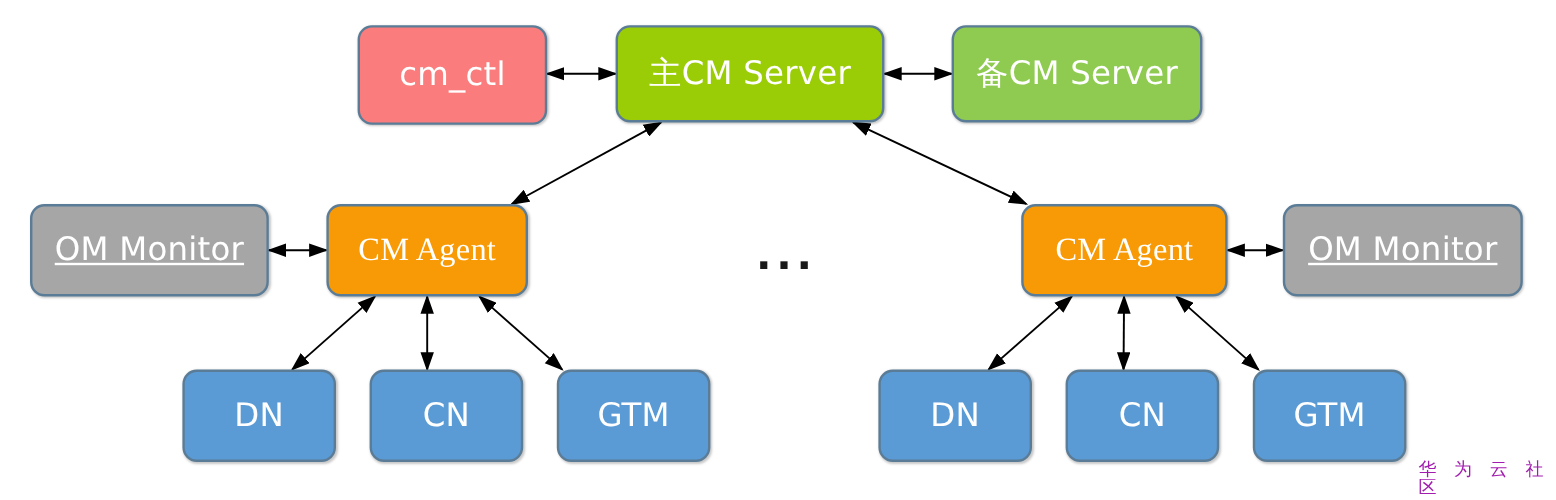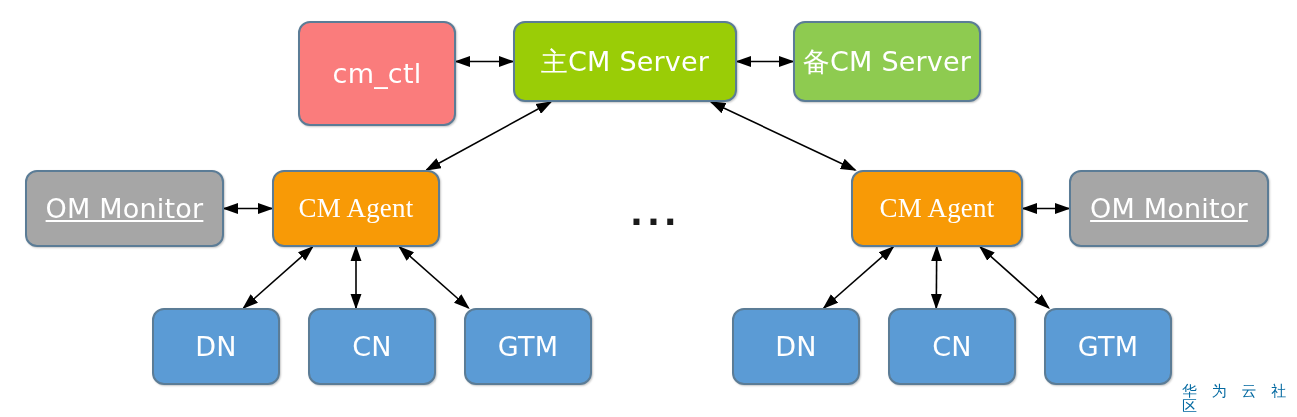--- a/index.html
+++ b/index.html
@@ -38,21 +38,21 @@
     position:absolute;
     color:#1a1a1a;
     font-size:34px;
     font-weight:700;
     line-height:1;
     letter-spacing:4px;
     user-select:none;
   }
   .watermark{
     position:absolute;
-    color:#0369a1;
+    color:#a21caf;
     font-size:15px;
     letter-spacing:5px;
     line-height:1;
     user-select:none;
   }
 </style>
 </head>
 <body>
 
 <div id="stage">
@@ -72,27 +72,27 @@
       <line x1="224" y1="208.5" x2="272" y2="208.5" stroke="#000000" stroke-width="1.6" marker-end="url(#arrowEnd)" marker-start="url(#arrowStart)"></line>
       <line x1="1023" y1="208.5" x2="1069" y2="208.5" stroke="#000000" stroke-width="1.6" marker-end="url(#arrowEnd)" marker-start="url(#arrowStart)"></line>
       <line x1="312.4782608695652" y1="247" x2="243.52173913043478" y2="308" stroke="#000000" stroke-width="1.6" marker-end="url(#arrowEnd)" marker-start="url(#arrowStart)"></line>
       <line x1="356" y1="247" x2="356" y2="308" stroke="#000000" stroke-width="1.6" marker-end="url(#arrowEnd)" marker-start="url(#arrowStart)"></line>
       <line x1="399.5217391304348" y1="247" x2="468.4782608695652" y2="308" stroke="#000000" stroke-width="1.6" marker-end="url(#arrowEnd)" marker-start="url(#arrowStart)"></line>
       <line x1="893.1992753623189" y1="247" x2="823.8007246376811" y2="308" stroke="#000000" stroke-width="1.6" marker-end="url(#arrowEnd)" marker-start="url(#arrowStart)"></line>
       <line x1="936.7210144927536" y1="247" x2="936.2789855072464" y2="308" stroke="#000000" stroke-width="1.6" marker-end="url(#arrowEnd)" marker-start="url(#arrowStart)"></line>
       <line x1="980.2427536231884" y1="247" x2="1048.7572463768115" y2="308" stroke="#000000" stroke-width="1.6" marker-end="url(#arrowEnd)" marker-start="url(#arrowStart)"></line>
     </svg>
   <div id="nodes">
-      <div class="node pink" style="left: 298px; top: 21px; width: 158px; height: 105px; background: rgb(250, 124, 124); border-color: rgb(91, 124, 150); border-radius: 12px; color: rgb(255, 255, 255); font-size: 27px; justify-content: center;">
+      <div class="node pink" style="left: 298px; top: 21px; width: 158px; height: 83px; background: rgb(250, 124, 124); border-color: rgb(91, 124, 150); border-radius: 12px; color: rgb(255, 255, 255); font-size: 27px; justify-content: center;">
         <span class="node-label">cm_ctl</span>
       </div>
       <div class="node green" style="left: 513px; top: 21px; width: 224px; height: 81px; background: rgb(154, 205, 6); border-color: rgb(91, 124, 150); border-radius: 12px; color: rgb(255, 255, 255); font-size: 27px; align-items: center;">
         <span class="node-label">主CM Server</span>
       </div>
-      <div class="node green2" style="left: 793px; top: 21px; width: 188px; height: 81px; background: rgb(142, 203, 80); border-color: rgb(91, 124, 150); border-radius: 12px; color: rgb(255, 255, 255); font-size: 27px;">
+      <div class="node green2" style="left: 793px; top: 21px; width: 209px; height: 81px; background: rgb(142, 203, 80); border-color: rgb(91, 124, 150); border-radius: 12px; color: rgb(255, 255, 255); font-size: 27px;">
         <span class="node-label">备CM Server</span>
       </div>
       <div class="node gray" style="left: 25px; top: 170px; width: 199px; height: 77px; background: rgb(166, 166, 166); border-color: rgb(91, 124, 150); border-radius: 12px; color: rgb(255, 255, 255); font-size: 27px;">
         <span class="node-label">OM Monitor</span>
       </div>
       <div class="node orange" style="left: 272px; top: 170px; width: 168px; height: 77px; background: rgb(248, 154, 6); border-color: rgb(91, 124, 150); border-radius: 12px; color: rgb(255, 255, 255); font-size: 27px;">
         <span class="node-label">CM Agent</span>
       </div>
       <div class="node orange" style="left: 851px; top: 170px; width: 172px; height: 77px; background: rgb(248, 154, 6); border-color: rgb(91, 124, 150); border-radius: 12px; color: rgb(255, 255, 255); font-size: 27px;">
         <span class="node-label">CM Agent</span>

